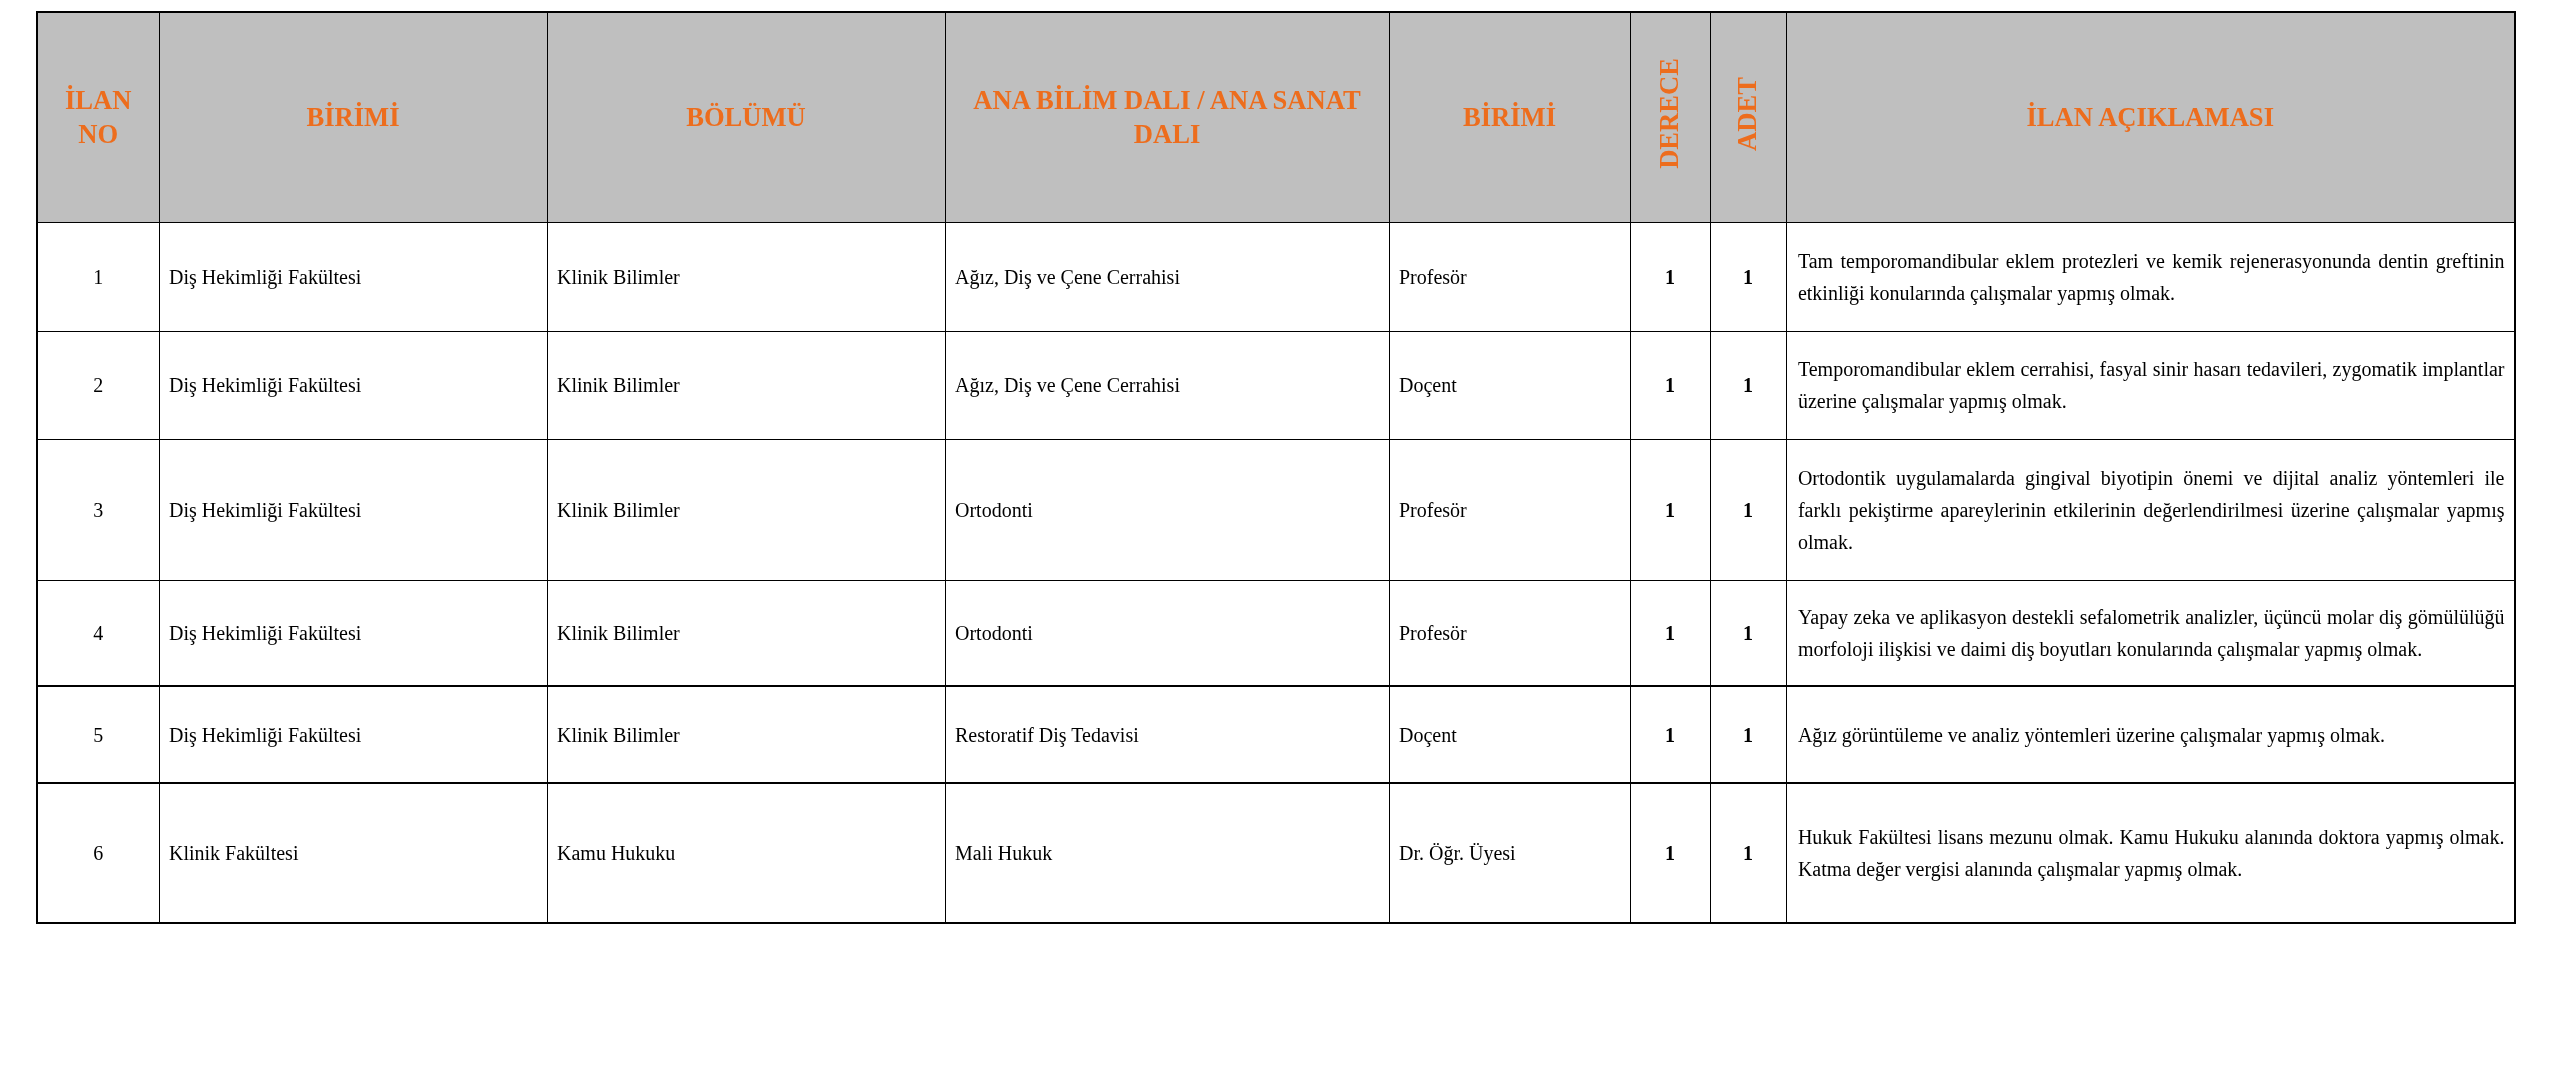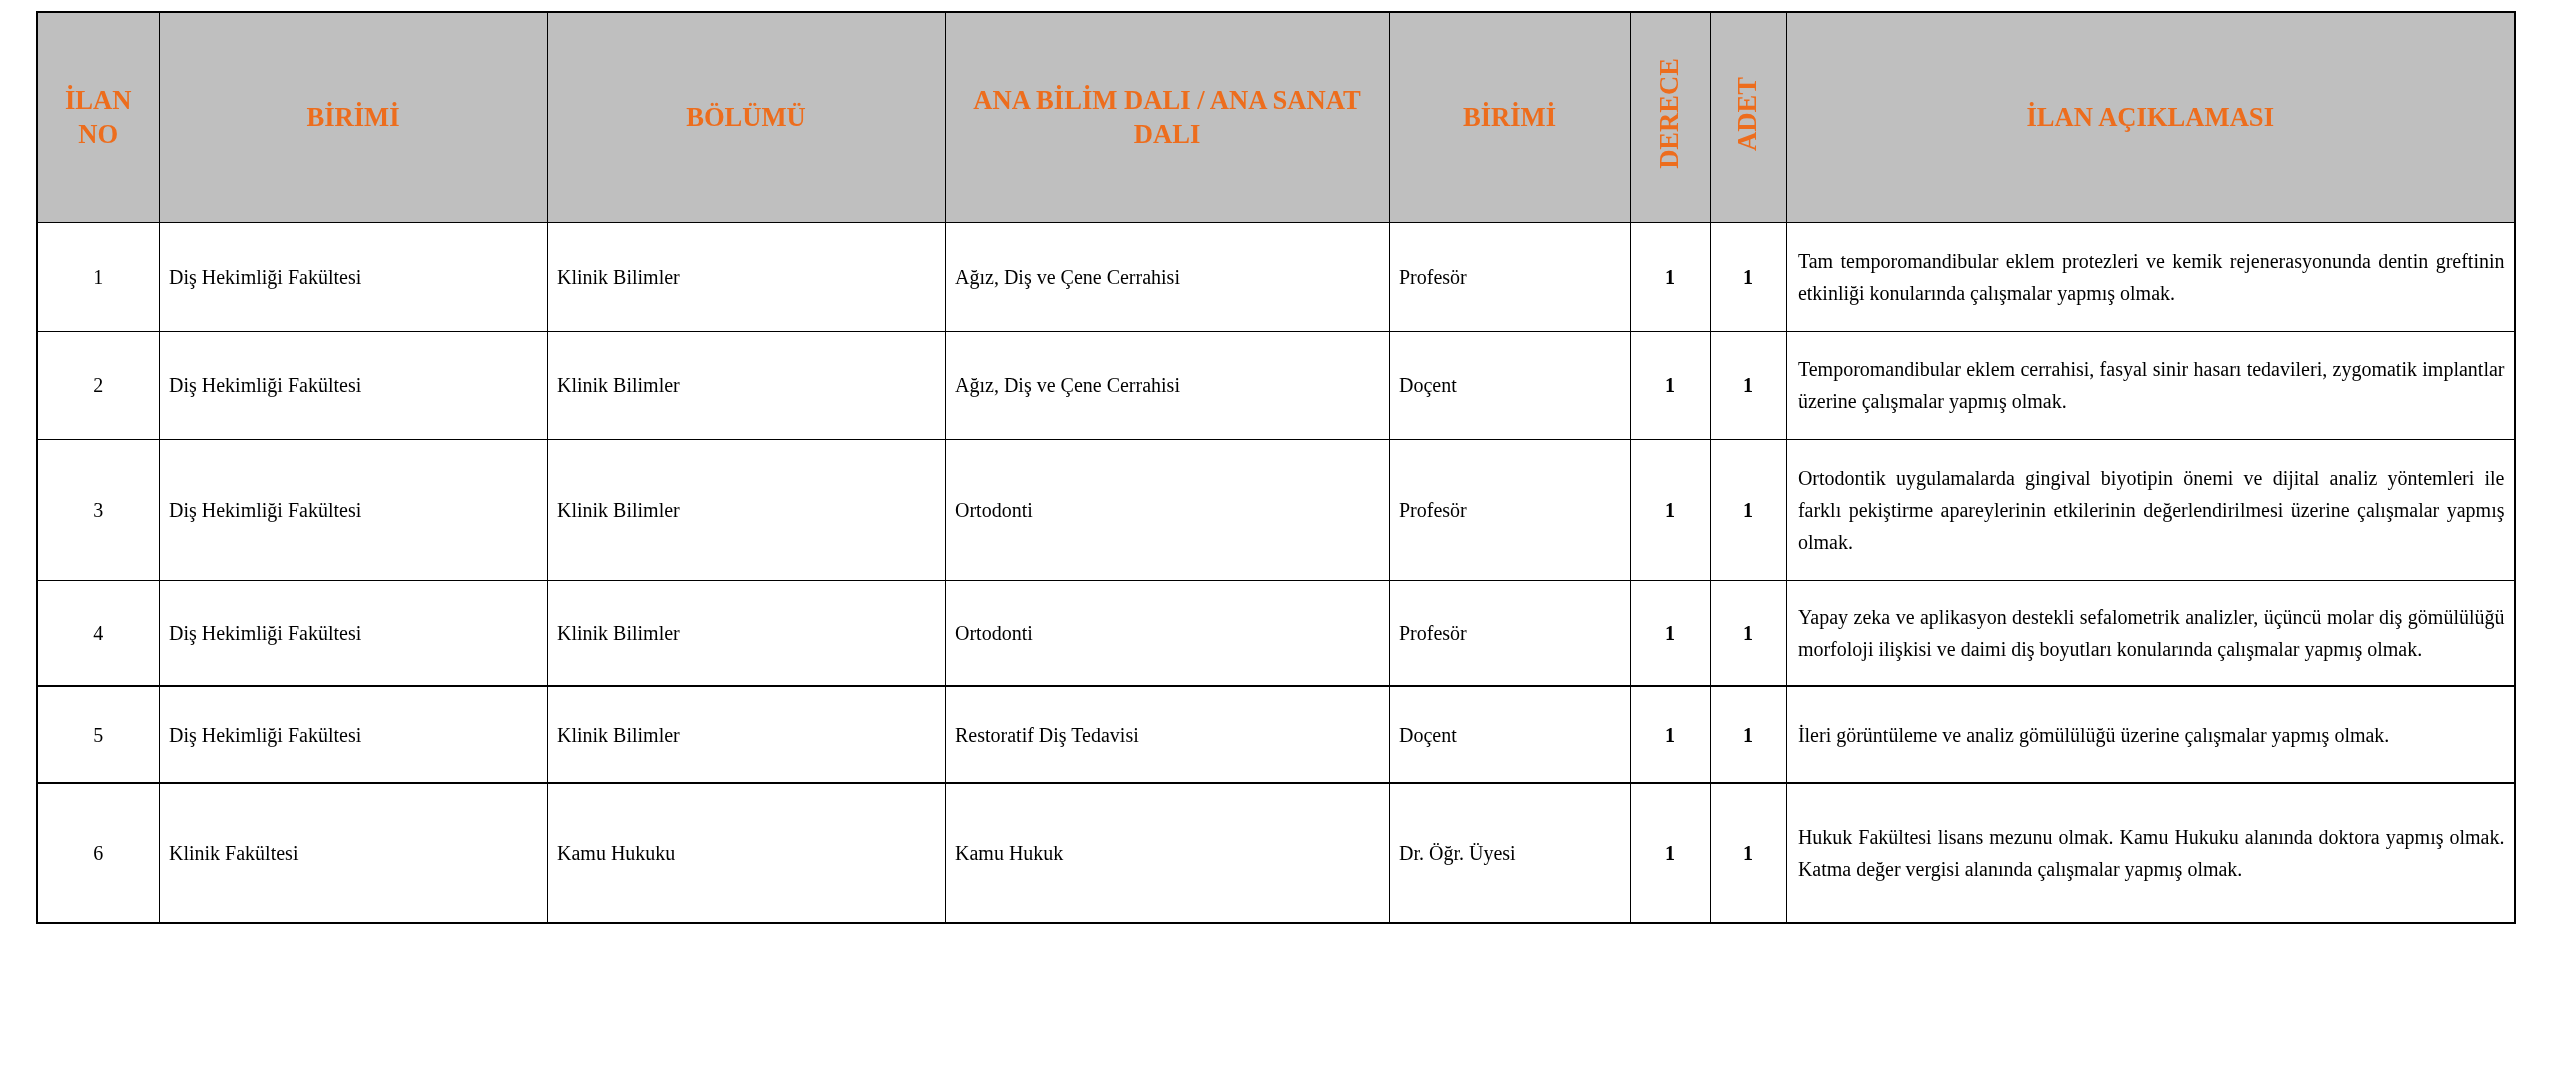--- a/index.html
+++ b/index.html
@@ -151,27 +151,27 @@
     <td class="c-desc">Yapay zeka ve aplikasyon destekli sefalometrik analizler, üçüncü molar diş gömülülüğü morfoloji ilişkisi ve daimi diş boyutları konularında çalışmalar yapmış olmak.</td>
   </tr>
         <tr>
     <td class="c-no">5</td>
     <td class="c-left">Diş Hekimliği Fakültesi</td>
     <td class="c-left">Klinik Bilimler</td>
     <td class="c-left">Restoratif Diş Tedavisi</td>
     <td class="c-left">Doçent</td>
     <td class="c-num">1</td>
     <td class="c-num">1</td>
-    <td class="c-desc">İleri görüntüleme ve analiz gömülülüğü üzerine çalışmalar yapmış olmak.</td>
+    <td class="c-desc">Ağız görüntüleme ve analiz yöntemleri üzerine çalışmalar yapmış olmak.</td>
   </tr>
         <tr>
     <td class="c-no">6</td>
     <td class="c-left">Klinik Fakültesi</td>
     <td class="c-left">Kamu Hukuku</td>
-    <td class="c-left">Kamu Hukuk</td>
+    <td class="c-left">Mali Hukuk</td>
     <td class="c-left">Dr. Öğr. Üyesi</td>
     <td class="c-num">1</td>
     <td class="c-num">1</td>
     <td class="c-desc">Hukuk Fakültesi lisans mezunu olmak. Kamu Hukuku alanında doktora yapmış olmak. Katma değer vergisi alanında çalışmalar yapmış olmak.</td>
   </tr>
       </tbody>
   </table>
 </div>
 
 

